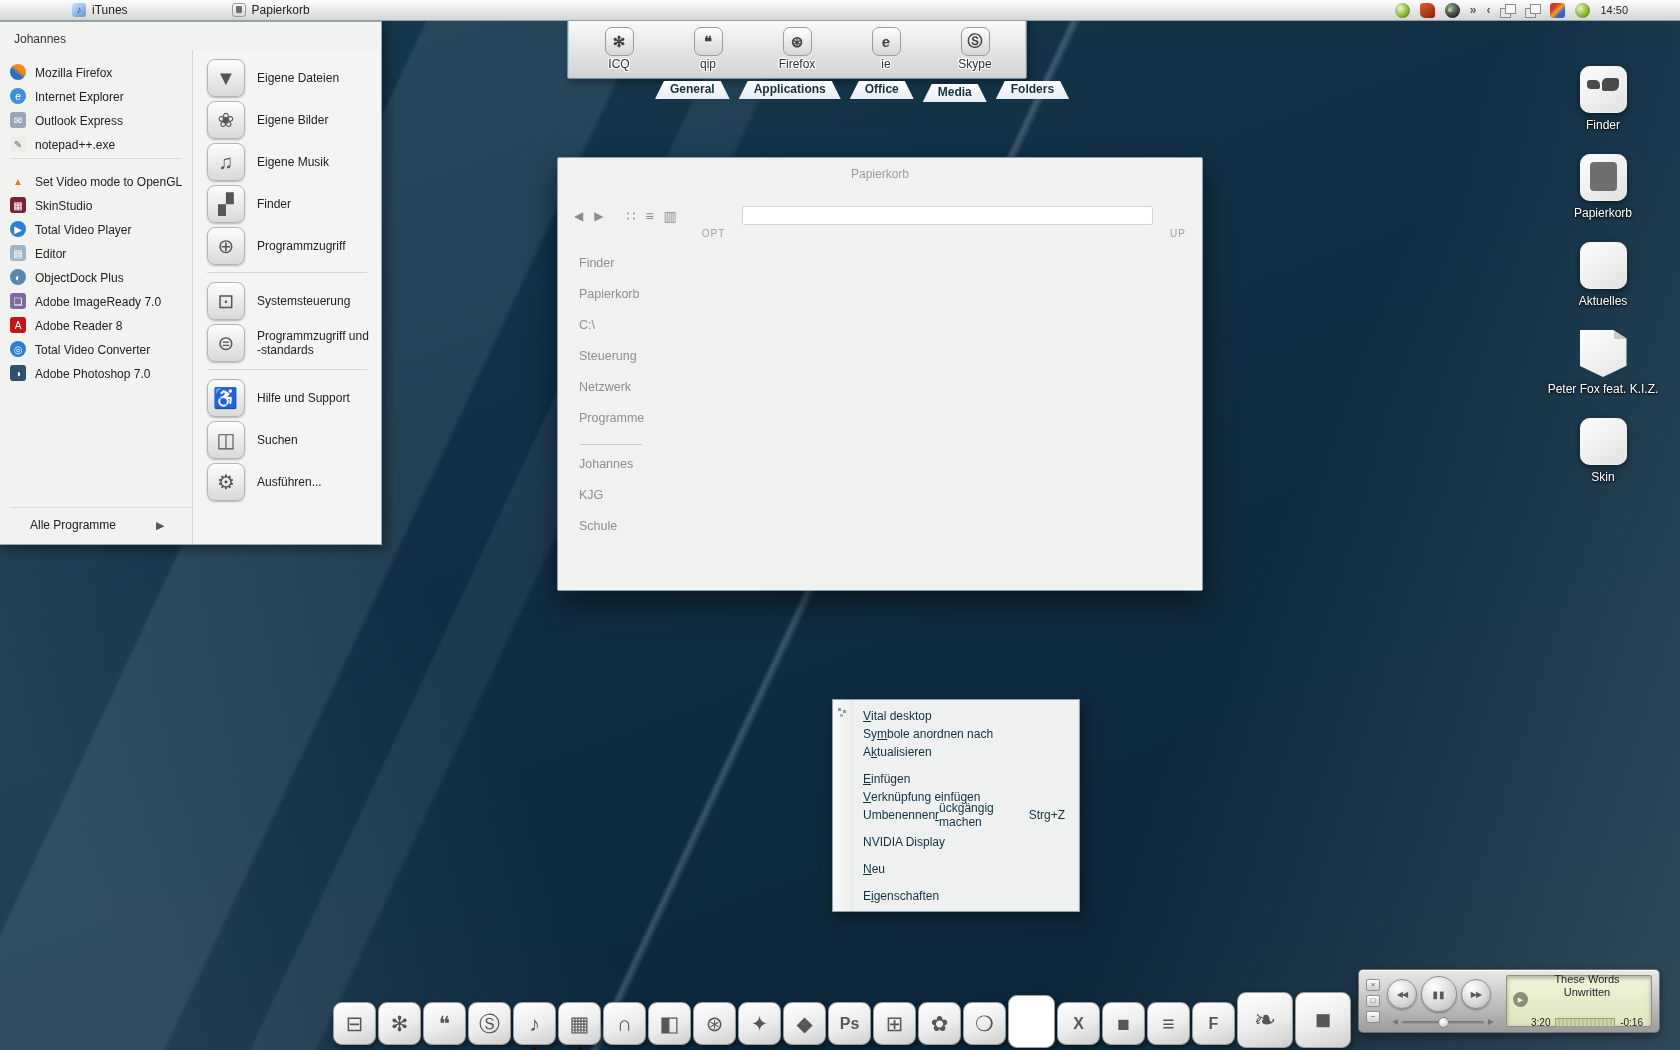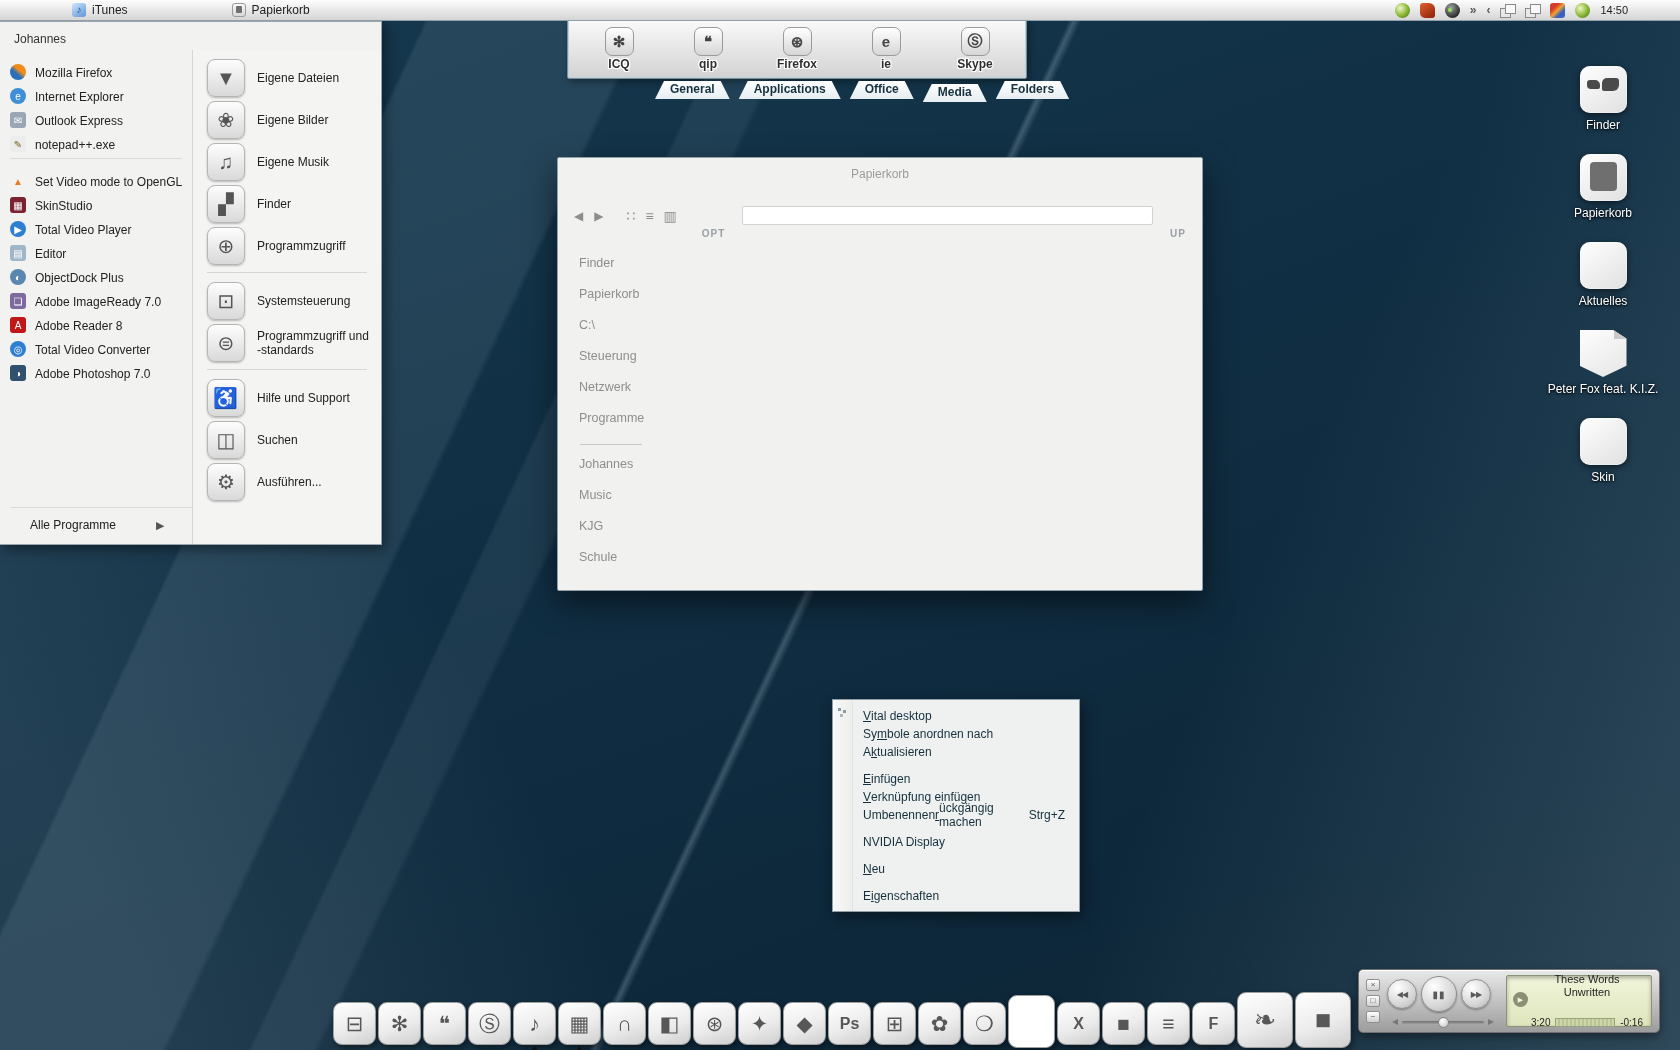--- a/index.html
+++ b/index.html
@@ -56,34 +56,34 @@
   .key-icon::after{content:"";position:absolute;left:9px;top:8px;width:7px;height:2px;background:#3a3a3a;box-shadow:3px 2px 0 -1px #3a3a3a;}
   .power-icon{display:inline-block;width:14px;height:14px;border:2px solid #3a3a3a;border-radius:50%;position:relative;margin-left:16px;}
   .power-icon::after{content:"";position:absolute;left:50%;top:-4px;transform:translateX(-50%);width:2px;height:8px;background:#3a3a3a;}
   
   .topdock{position:absolute;left:567px;top:19px;width:460px;height:60px;border:1px solid #7e8d98;border-radius:2px;
     background:linear-gradient(#fafafa,#d2d2d2);box-shadow:inset 0 0 0 1px #bdd2e0, 2px 3px 7px rgba(0,0,0,.35);
     display:flex;align-items:center;justify-content:space-evenly;z-index:20;}
   .td-item{display:flex;flex-direction:column;align-items:center;width:76px;}
   .td-box{width:29px;height:29px;border-radius:7px;background:linear-gradient(#ffffff,#d6d6d6);border:1px solid #9a9a9a;
     display:flex;align-items:center;justify-content:center;font-size:15px;color:#444;font-weight:bold;}
-  .td-label{margin-top:1px;font-size:12px;font-weight:bold;color:#2f2f2f;
+  .td-label{margin-top:1px;font-size:12px;font-weight:normal;color:#2f2f2f;
     text-shadow:-1px -1px 0 #fff,1px -1px 0 #fff,-1px 1px 0 #fff,1px 1px 0 #fff,0 0 3px #fff;}
   .td-tabs{position:absolute;left:655px;top:81px;display:flex;gap:9px;z-index:20;}
   .td-tab{padding:1px 15px 3px;background:linear-gradient(#ffffff,#e6edf2);clip-path:polygon(9px 0,calc(100% - 9px) 0,100% 100%,0 100%);
     font-size:12px;font-weight:bold;color:#16323f;filter:drop-shadow(0 1px 1px rgba(0,0,0,.35));}
   .td-tab.active{transform:translateY(3px);}
   
   .finder-window{position:absolute;left:557px;top:157px;width:646px;height:434px;background:#f1f1f0;border:1px solid #90a0ab;
     border-radius:2px;box-shadow:0 12px 30px rgba(0,0,0,.5);z-index:10;}
   .fw-title{text-align:center;padding-top:9px;font-size:12px;color:#9d9d9d;}
   .fw-toolbar{display:flex;align-items:center;margin:11px 16px 0;gap:11px;}
   .tb-btn{color:#8d8d8d;font-size:12px;cursor:default;}
   .tb-view{color:#8d8d8d;font-size:14px;}
-  .tb-opt,.tb-up{font-size:10px;font-weight:bold;color:#9aa0a4;letter-spacing:1px;margin-top:36px;}
+  .tb-opt,.tb-up{font-size:10px;font-weight:normal;color:#9aa0a4;letter-spacing:1px;margin-top:36px;}
   .tb-opt{margin-left:14px;}
   .fw-address{flex:1;height:19px;border:1px solid #d2d2d2;background:#fff;border-radius:2px;margin:0 6px;outline:none;font-size:12px;padding:0 6px;}
   .fw-body{padding:17px 0 0 21px;}
   .fw-sidebar ul{list-style:none;margin:0;padding:0;}
   .fw-sidebar li{height:31px;color:#8e8e8e;font-size:12.5px;}
   .fw-divider{width:62px;height:1px;background:#c9c9c9;margin:2px 0 12px 1px;}
   
   .desk-icons{position:absolute;left:1578px;top:66px;width:50px;z-index:5;}
   .di{margin-bottom:22px;display:flex;flex-direction:column;align-items:center;}
   .di-box{width:47px;height:47px;border-radius:10px;background:linear-gradient(145deg,#ffffff,#e0e0e0);
@@ -334,21 +334,20 @@
             <li>Finder</li>
             <li>Papierkorb</li>
             <li>C:\</li>
             <li>Steuerung</li>
             <li>Netzwerk</li>
             <li>Programme</li>
           </ul>
         <div class="fw-divider"></div>
         <ul id="fw-side-bottom">
             <li>Johannes</li>
-            <li>Music</li>
             <li>KJG</li>
             <li>Schule</li>
           </ul>
       </div>
     </div>
   </div>
 
   <div class="desk-icons" id="desk-icons">
       <div class="di">
         <div class="di-box di-map"></div>

